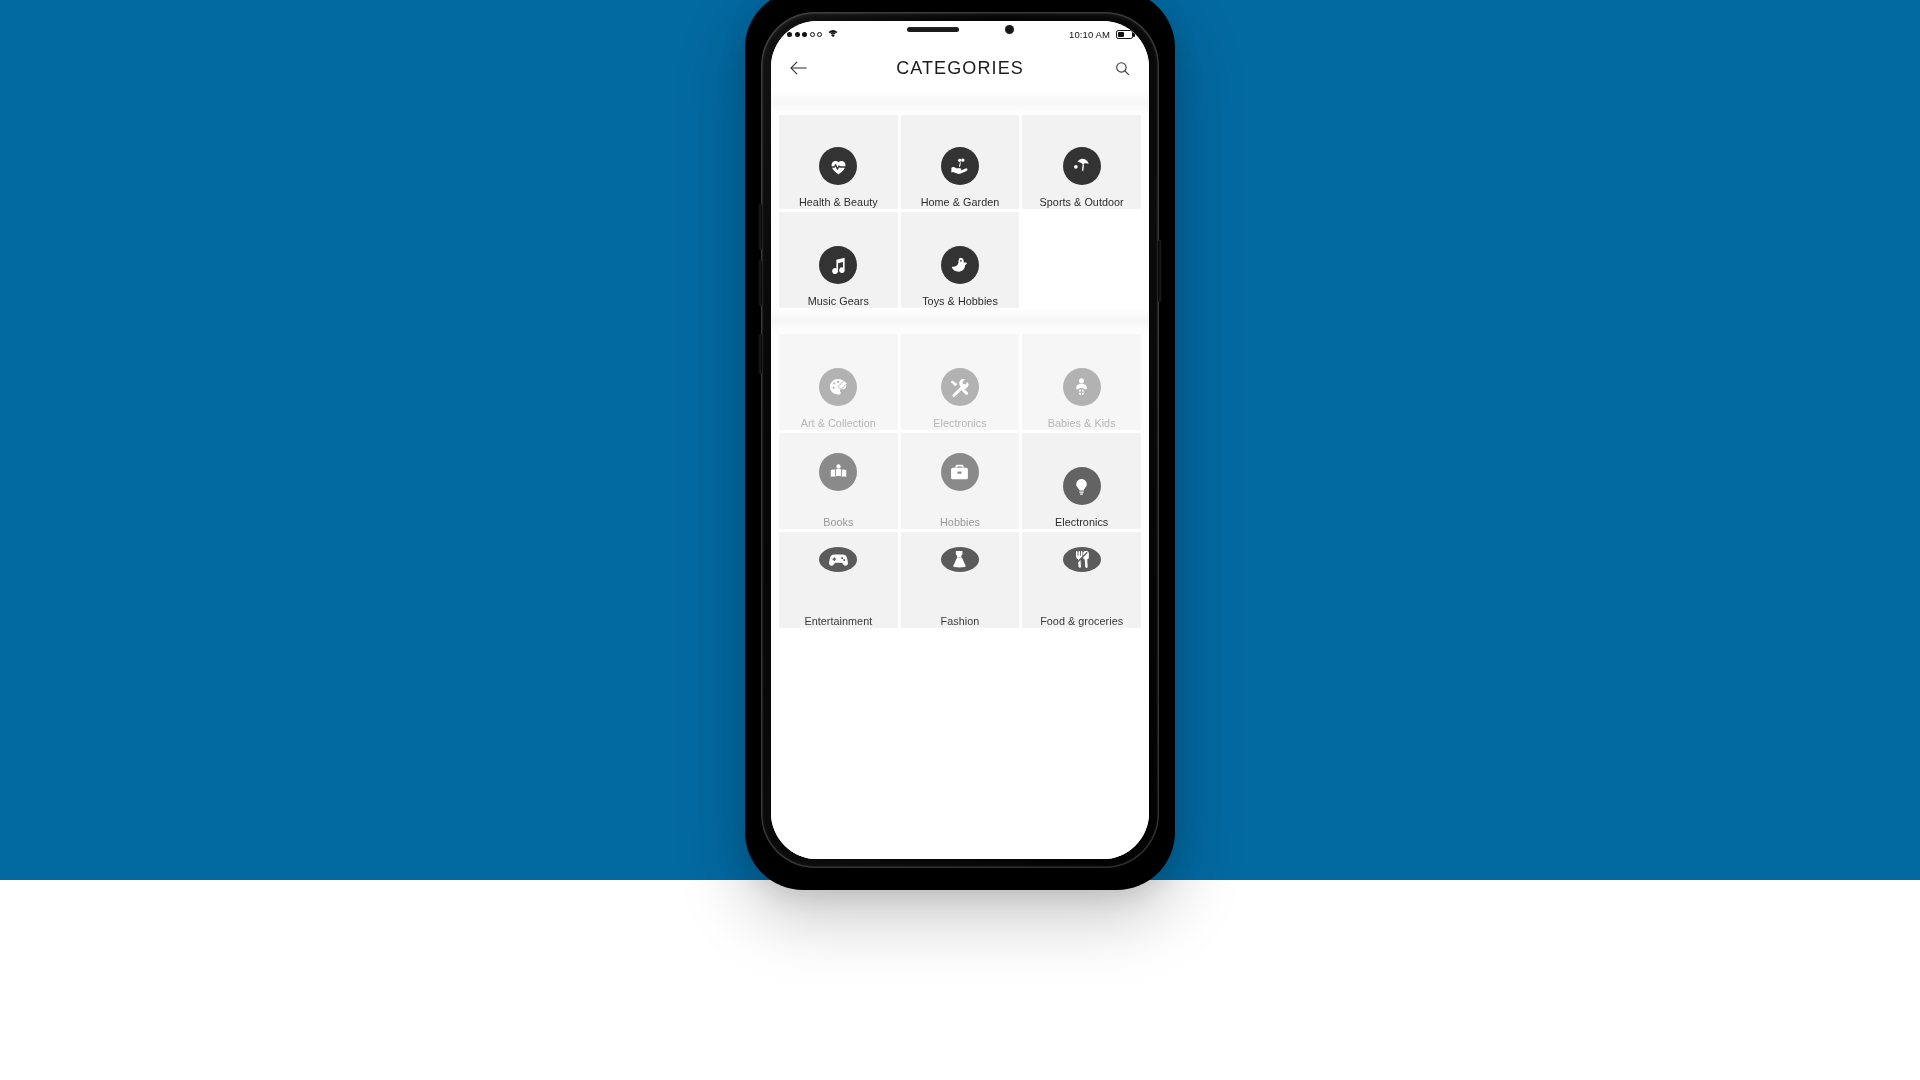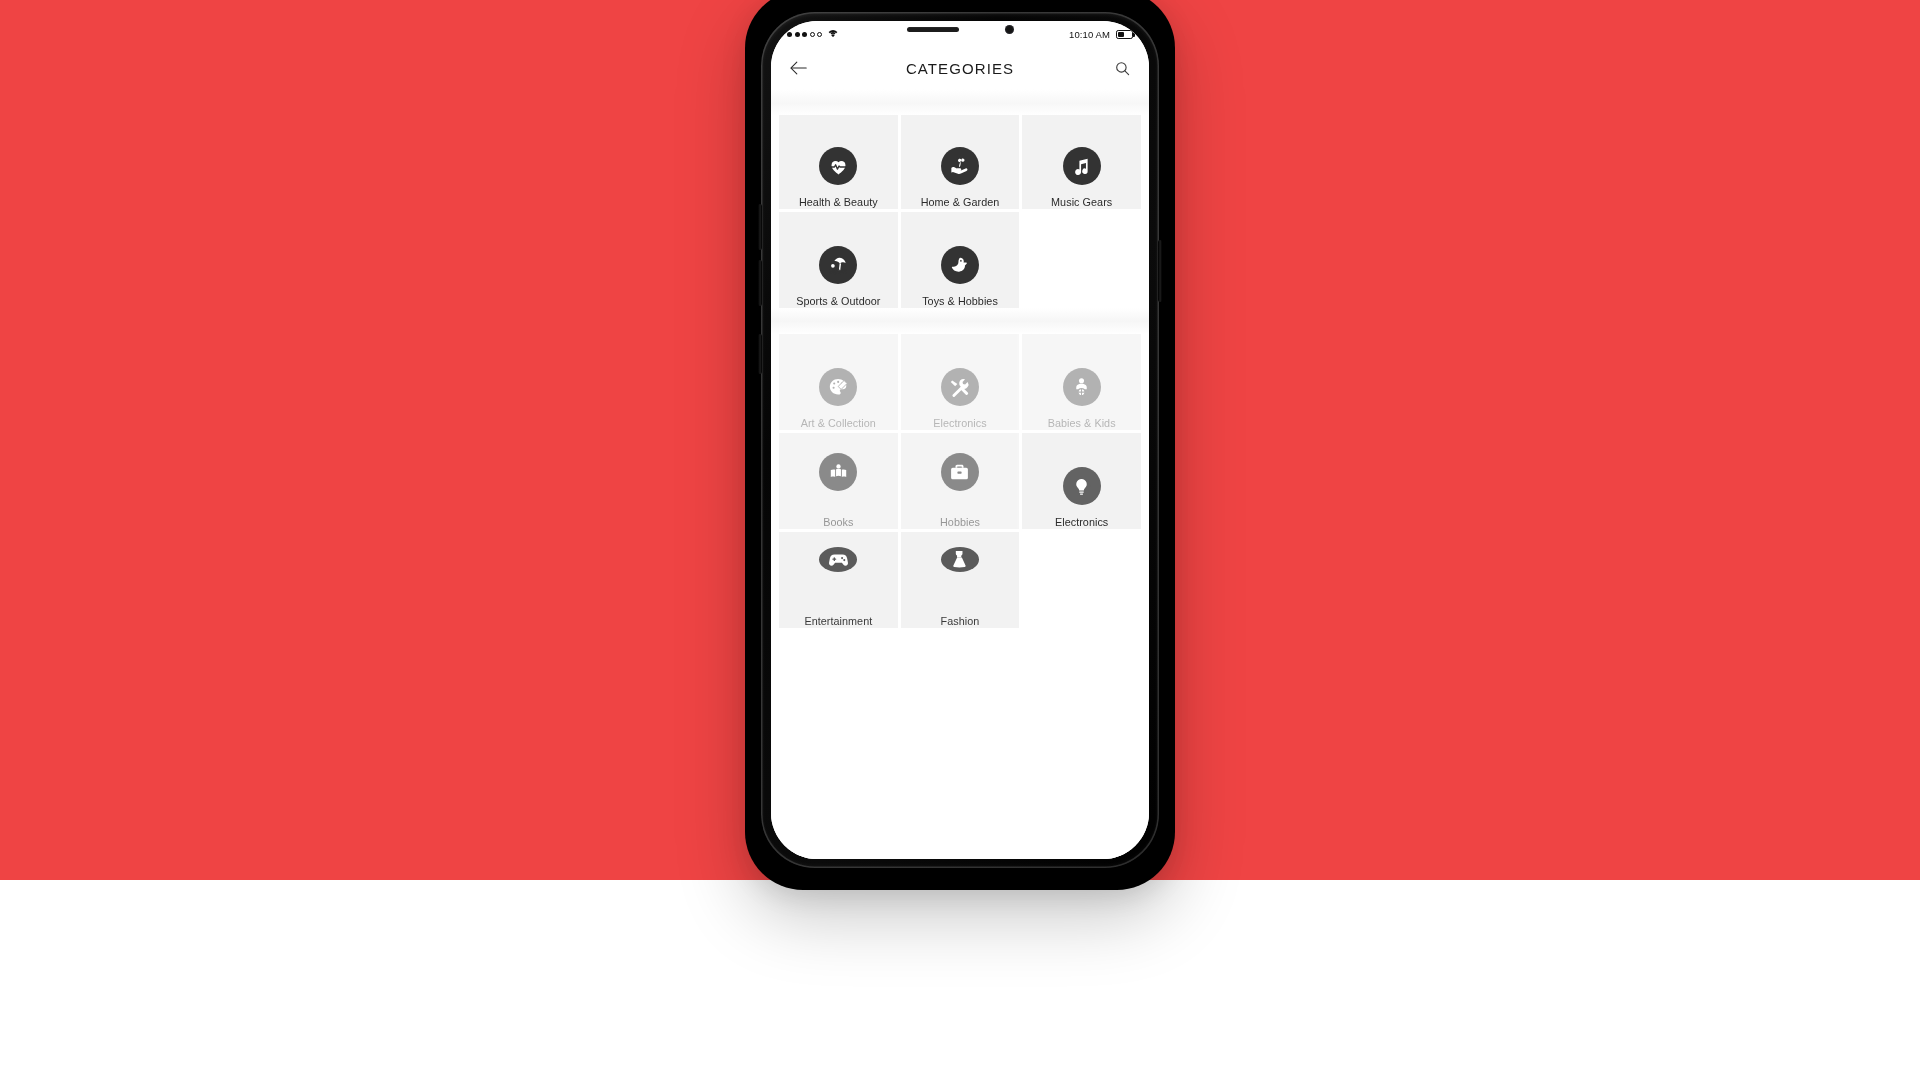--- a/index.html
+++ b/index.html
@@ -6,21 +6,21 @@
   html, body {
     width: 1920px; height: 1080px;
     background: #ffffff;
     font-family: "Liberation Sans", sans-serif;
     overflow: hidden;
   }
 
   #stage {
     position: relative;
     width: 1920px; height: 880px;
-    background: #ef4444;
+    background: #0369a1;
     display: flex; align-items: center; justify-content: center;
   }
 
   
   .device-shadow {
     position: absolute;
     left: 50%; top: 50%;
     transform: translate(-50%, -50%);
     width: 430px; height: 900px;
     border-radius: 58px;
@@ -121,21 +121,21 @@
   
   .appbar {
     position: relative; z-index: 3;
     height: 42px;
     background: #ffffff;
     display: flex; align-items: center;
     padding: 0 14px;
   }
   .appbar .title {
     flex: 1; text-align: center;
-    font-size: 15px; letter-spacing: 1.1px;
+    font-size: 18px; letter-spacing: 1.1px;
     color: #1b1b1b; font-weight: 400;
   }
   .icon-btn {
     width: 26px; height: 26px;
     display: flex; align-items: center; justify-content: center;
     cursor: pointer;
   }
   .icon-btn svg { display: block; }
 
   
@@ -300,37 +300,37 @@
                 <path d="M13.6 16.5 19 14.2c.9-.4 1.8 0 2 .9.2.8-.2 1.5-1 1.9l-6.4 3.1c-1.1.5-2.3.6-3.4.2l-5-1.8a2 2 0 0 0-1.4 0l-1.1.4v-5.4l1.2-.5"></path>
               </svg>
             </div>
             <div class="label">Home &amp; Garden</div>
           </div>
 
 
           <div class="tile">
             <div class="badge">
               <svg width="21" height="21" viewBox="0 0 24 24">
-                <path d="M19 3.2 9.6 5.4v9.9a3.4 3.4 0 1 0 1.9 3v-8.9l5.6-1.3v6.4a3.1 3.1 0 1 0 1.9 2.8V3.2Z"></path>
-              </svg>
-            </div>
-            <div class="label">Music Gears</div>
-          </div>
-
-          <div class="tile">
-            <div class="badge">
-              <svg width="21" height="21" viewBox="0 0 24 24">
                 <path d="M13.6 3.1c3.3.4 6 2.9 6.6 6-2.6-1.3-5.2-.6-6.5.8-1.5-2.3-3.8-3.3-6.4-3 1.3-2.4 3.6-4 6.3-3.8Z"></path>
                 <path d="M13.3 9.6 12.3 18h1.6l1-8.2-1.6-.2Z"></path>
                 <circle cx="5.6" cy="12.4" r="2.1"></circle>
                 <path d="M2.4 17.6c1.2-1 2.4-1 3.6 0s2.4 1 3.6 0 2.4-1 3.6 0 2.4 1 3.6 0 2.4-1 3.6 0" fill="none" stroke="#333" stroke-width="1.4" stroke-linecap="round"></path>
                 <path d="M2.4 20.6c1.2-1 2.4-1 3.6 0s2.4 1 3.6 0 2.4-1 3.6 0 2.4 1 3.6 0 2.4-1 3.6 0" fill="none" stroke="#333" stroke-width="1.4" stroke-linecap="round"></path>
               </svg>
             </div>
             <div class="label">Sports &amp; Outdoor</div>
+          </div>
+
+          <div class="tile">
+            <div class="badge">
+              <svg width="21" height="21" viewBox="0 0 24 24">
+                <path d="M19 3.2 9.6 5.4v9.9a3.4 3.4 0 1 0 1.9 3v-8.9l5.6-1.3v6.4a3.1 3.1 0 1 0 1.9 2.8V3.2Z"></path>
+              </svg>
+            </div>
+            <div class="label">Music Gears</div>
           </div>
 
           <div class="tile">
             <div class="badge">
               <svg width="21" height="21" viewBox="0 0 24 24">
                 <path d="M12.9 3.1c2.2 0 4 1.7 4 3.9 0 .6-.1 1.1-.3 1.6h2.9c.7 0 1.1.8.7 1.3l-2 2.2c.4 3.3-2.3 6.6-6.6 6.9-4 .3-7.4-1.8-8.3-4.6-.2-.6.3-1.2.9-1.1 2.6.3 4.8-.6 5.9-2.6.5-.9.7-2 .7-3.1 0-2.5 1.1-4.5 2.1-4.5Z"></path>
                 <circle cx="13.6" cy="6.6" r="1" fill="#333"></circle>
               </svg>
             </div>
             <div class="label">Toys &amp; Hobbies</div>
@@ -429,20 +429,31 @@
           <div class="tile mid">
             <div class="badge">
               <svg width="21" height="21" viewBox="0 0 24 24">
                 <path d="M8.6 2.4h6.8v3.1c0 .6-.3 1.1-.8 1.5l-.6.4v2.3h-4.8V7.4l-.6-.4c-.5-.4-.8-.9-.8-1.5V2.4Z"></path>
                 <path d="M9.3 9.8h5.4l4.2 9.1c.3.7-.1 1.5-.9 1.6-3.9.7-8.2.7-12.1 0-.8-.1-1.2-.9-.9-1.6l4.3-9.1Z"></path>
               </svg>
             </div>
             <div class="label">Fashion</div>
           </div>
 
+          <div class="tile mid">
+            <div class="badge">
+              <svg width="21" height="21" viewBox="0 0 24 24">
+                <path d="M3.2 2.4 19.4 18.6a1.7 1.7 0 0 1-2.4 2.4L.8 4.8 3.2 2.4Z" fill="none" stroke="#fff" stroke-width="0"></path>
+                <path d="M17.8 2.2c1.4 0 2.6 1.2 2.6 2.7v4.4c0 1.2-.8 2.2-1.9 2.5l.6 8.3a1.4 1.4 0 0 1-2.8.2l-.6-8.5c-1.1-.3-1.9-1.3-1.9-2.5V4.9c0-1.5 1.2-2.7 2.6-2.7h1.4Z"></path>
+                <path d="M6.6 2.3c.5 0 .9.4.9.9v4.6h1V3.2a.9.9 0 1 1 1.8 0v4.6h1V3.2a.9.9 0 1 1 1.8 0v5.4c0 1.4-1 2.6-2.3 2.9l.6 8.4a1.4 1.4 0 0 1-2.8.2l-.6-8.6C6.7 11.2 5.7 10 5.7 8.6V3.2c0-.5.4-.9.9-.9Z"></path>
+                <path d="M3.4 18.9 18.1 4.2" stroke="#5b5b5b" stroke-width="1.6" stroke-linecap="round" fill="none"></path>
+              </svg>
+            </div>
+            <div class="label">Food &amp; groceries</div>
+          </div>
         </div>
 
         <div class="bottom-mask"></div>
       </div>
 
     </div>
   </div>
 </div>
 
 </body></html>

